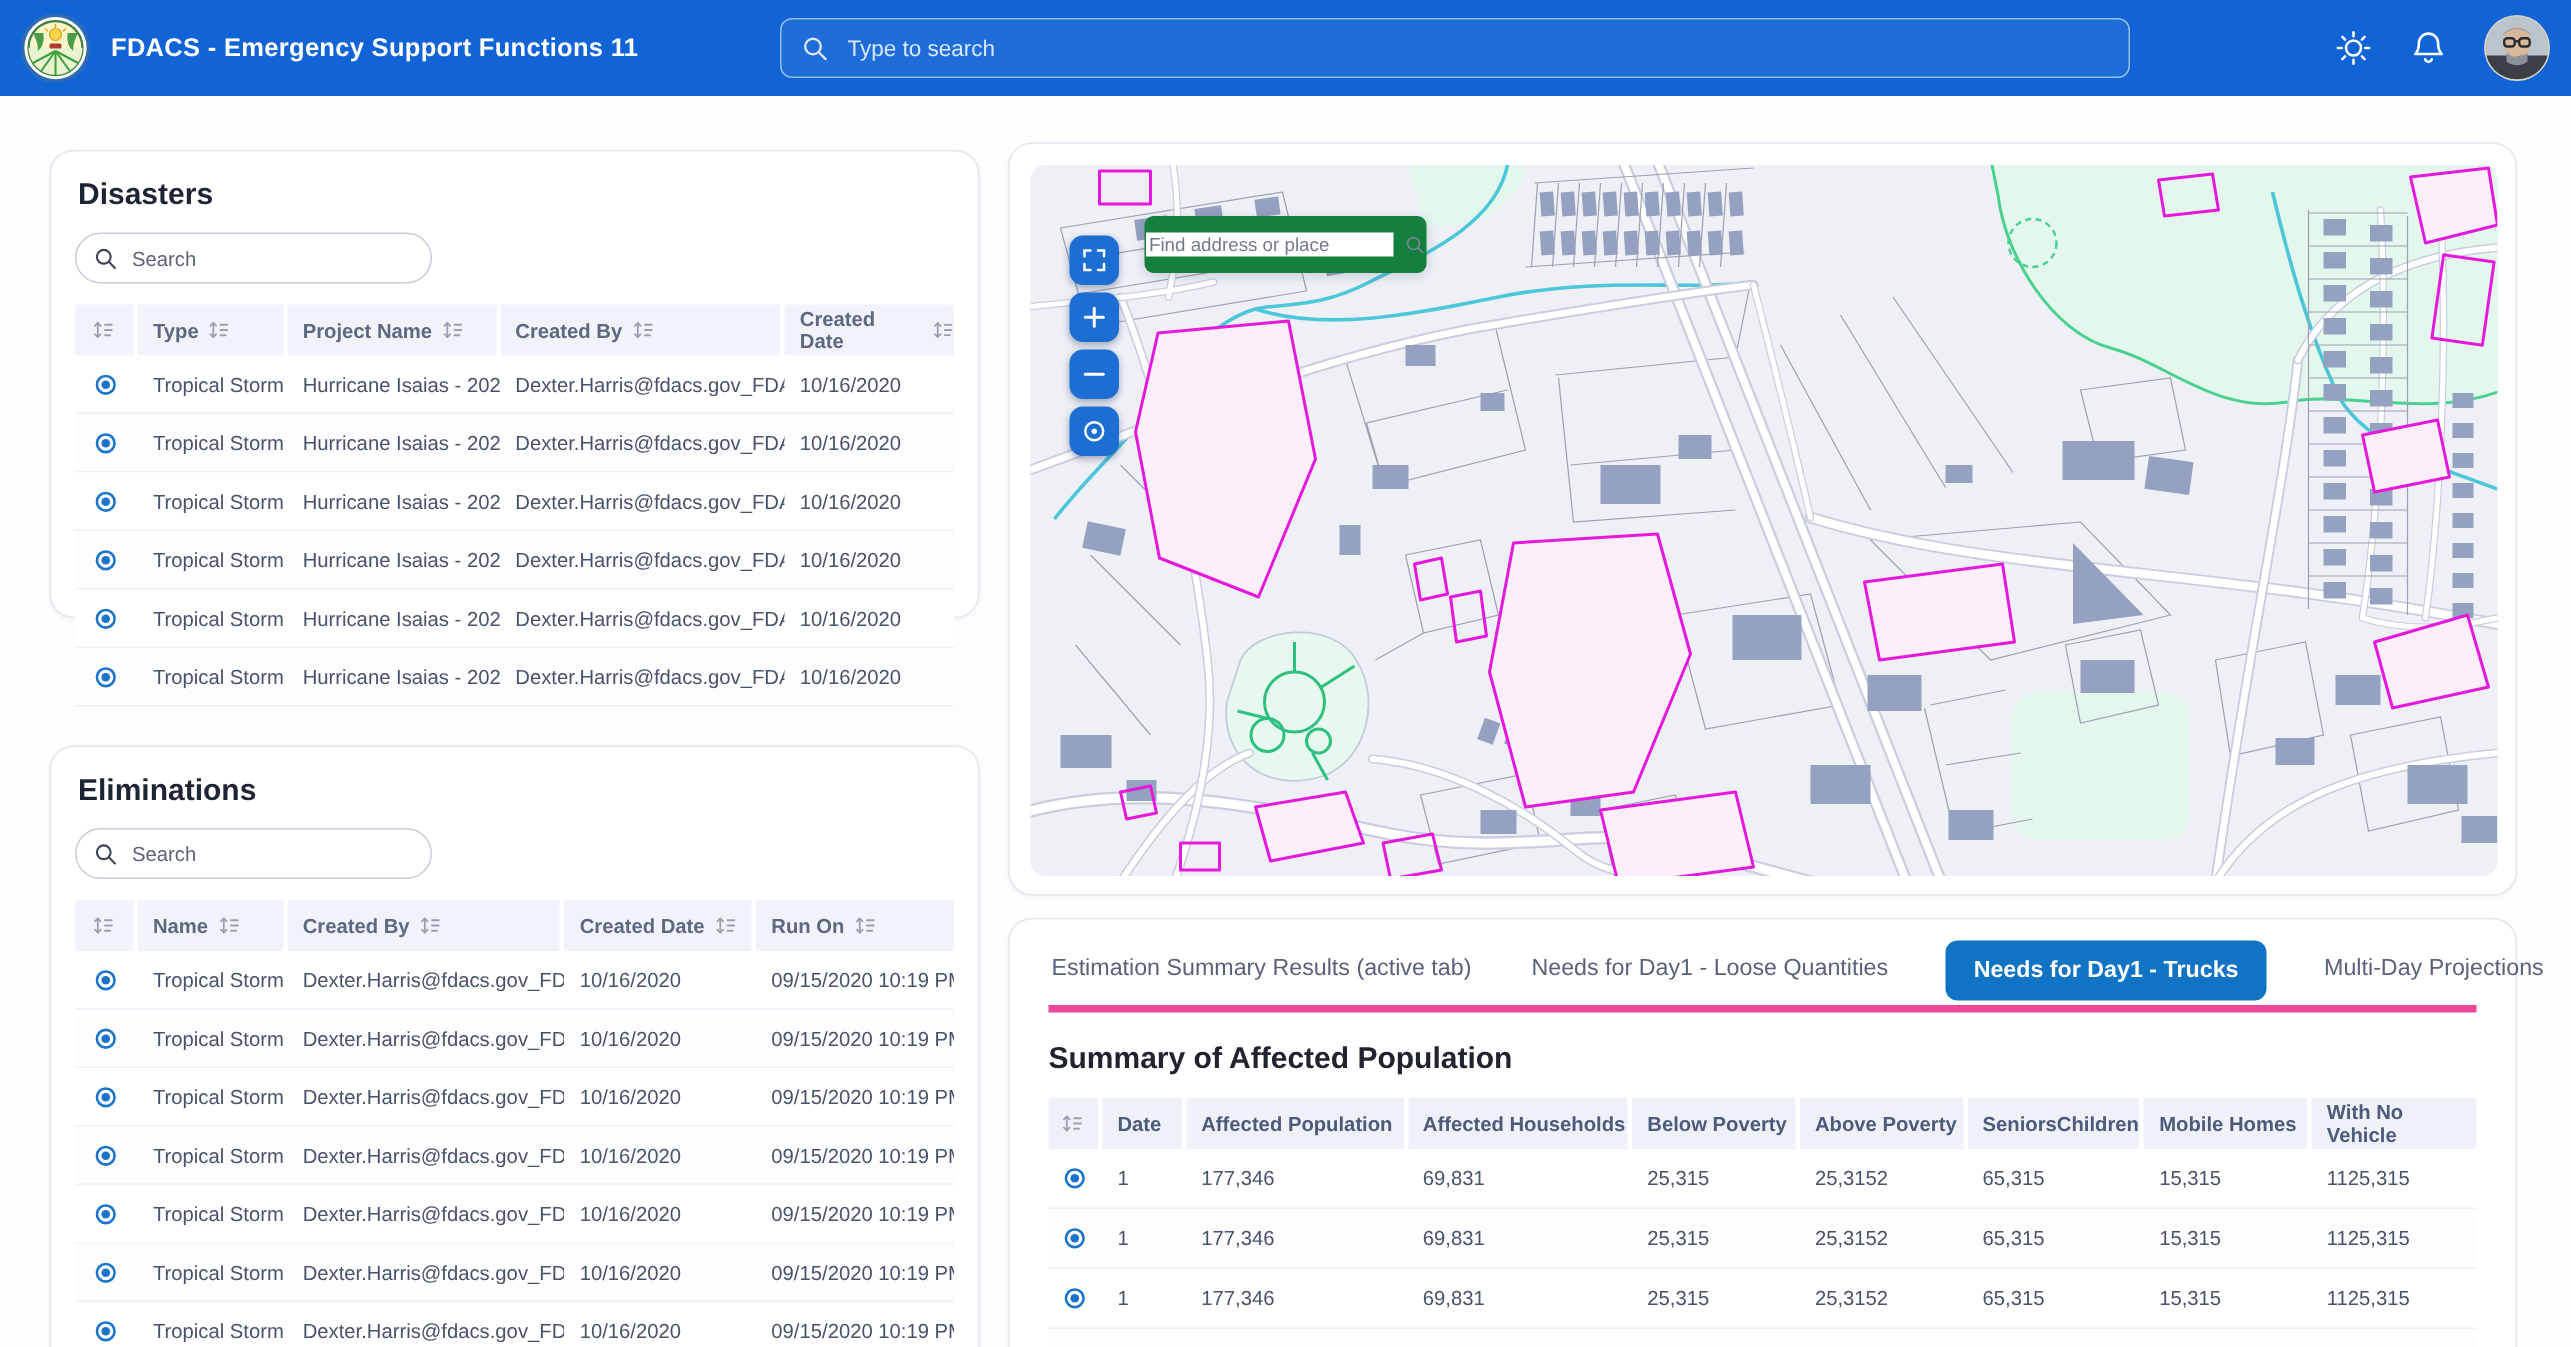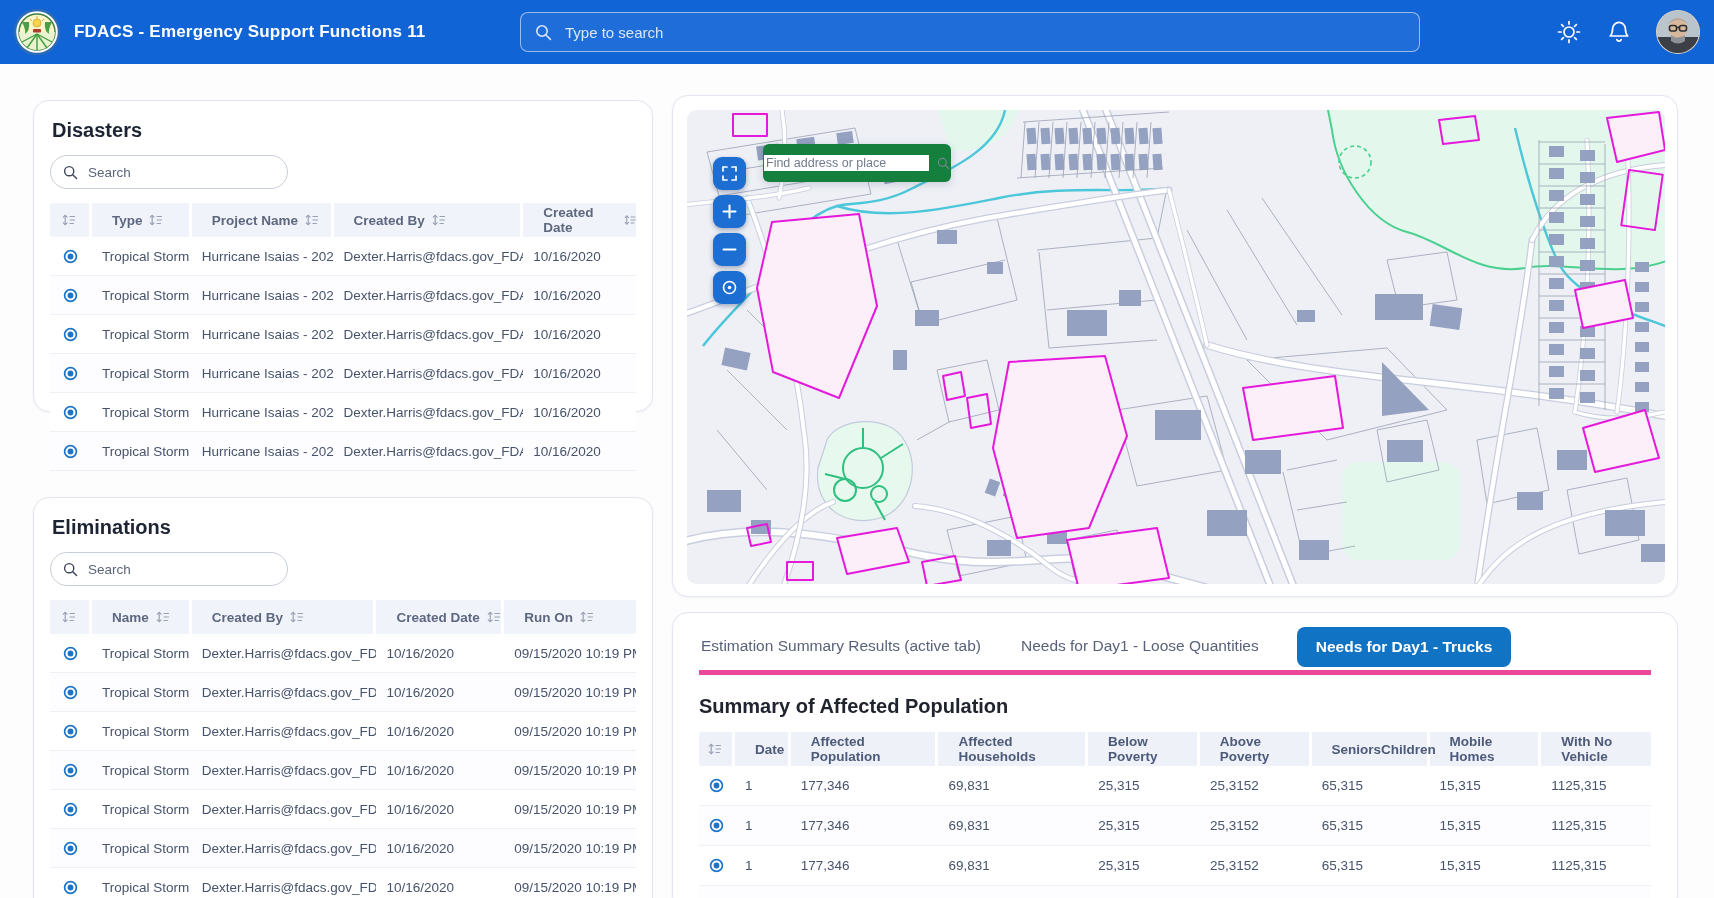--- a/index.html
+++ b/index.html
@@ -28,21 +28,21 @@
   #map-card{left:672px;top:95px;width:1006px;height:502px;padding:14px;}
   #results-card{left:672px;top:612px;width:1006px;height:300px;}
   .panel-title{margin:18px 0 0 18px;font-size:20px;font-weight:700;color:#1d2433;}
   .search-pill{margin:13px 0 0 16px;width:238px;height:34px;border:1px solid #c7cdd9;border-radius:17px;display:flex;align-items:center;
      padding:0 12px;gap:8px;box-sizing:border-box;background:#fff;}
   .search-pill input{flex:1;border:none;outline:none;font-size:13.5px;color:#3c4456;font-family:inherit;background:transparent;}
   .search-pill input::placeholder{color:#5b6478;}
   
   .dtable{margin:14px 16px 0 16px;font-size:13.5px;color:#47536b;}
   .thead{display:flex;background:#f0f3f9;height:34px;align-items:center;font-weight:700;color:#5d6880;font-size:13.5px;border-radius:2px;}
-  .th{display:flex;align-items:center;gap:7px;padding-left:20px;box-sizing:border-box;height:100%;border-right:3px solid #ffffff;}
+  .th{display:flex;align-items:center;gap:7px;padding-left:10px;box-sizing:border-box;height:100%;border-right:3px solid #ffffff;}
   .th:last-child{border-right:none;}
   .th.icon-col{justify-content:center;padding-left:0;}
   .tr{display:flex;height:38px;align-items:center;border-bottom:1px solid #eef0f5;background:#fff;cursor:pointer;}
   .tr:nth-child(odd){background:#fdfdff;}
   .td{padding-left:10px;box-sizing:border-box;white-space:nowrap;overflow:hidden;}
   .td.icon-col{display:flex;justify-content:center;padding-left:0;}
   
   .map-wrap{position:relative;width:978px;height:474px;border-radius:10px;overflow:hidden;background:#eef0f6;}
   .map-controls{position:absolute;left:26px;top:47px;display:flex;flex-direction:column;gap:5px;}
   .map-btn{width:33px;height:33px;border-radius:9px;background:#1c6ed2;border:none;display:flex;align-items:center;justify-content:center;
@@ -748,20 +748,21 @@
       </svg>
     </div>
   </div>
 </section>
 
 <section id="results-card" class="card">
   <div class="tabs" id="tabs">
       <button class="tab">Estimation Summary Results (active tab)</button>
       <button class="tab">Needs for Day1 - Loose Quantities</button>
       <button class="tab selected">Needs for Day1 - Trucks</button>
+      <button class="tab">Multi-Day Projections</button>
     </div>
   <h2 class="section-title">Summary of Affected Population</h2>
   <div class="dtable" id="summary-table">
       <div class="thead">
         <div class="th icon-col" style="width:36px">
           <svg width="14" height="12" viewBox="0 0 14 12" style="cursor:pointer">
             <g stroke="#98a0b3" stroke-width="1.2" fill="none" stroke-linecap="round" stroke-linejoin="round">
               <path d="M3.2 1.4v9.2"></path>
               <path d="M1.3 3.2 L3.2 1.3 L5.1 3.2"></path>
               <path d="M1.3 8.8 L3.2 10.7 L5.1 8.8"></path>

